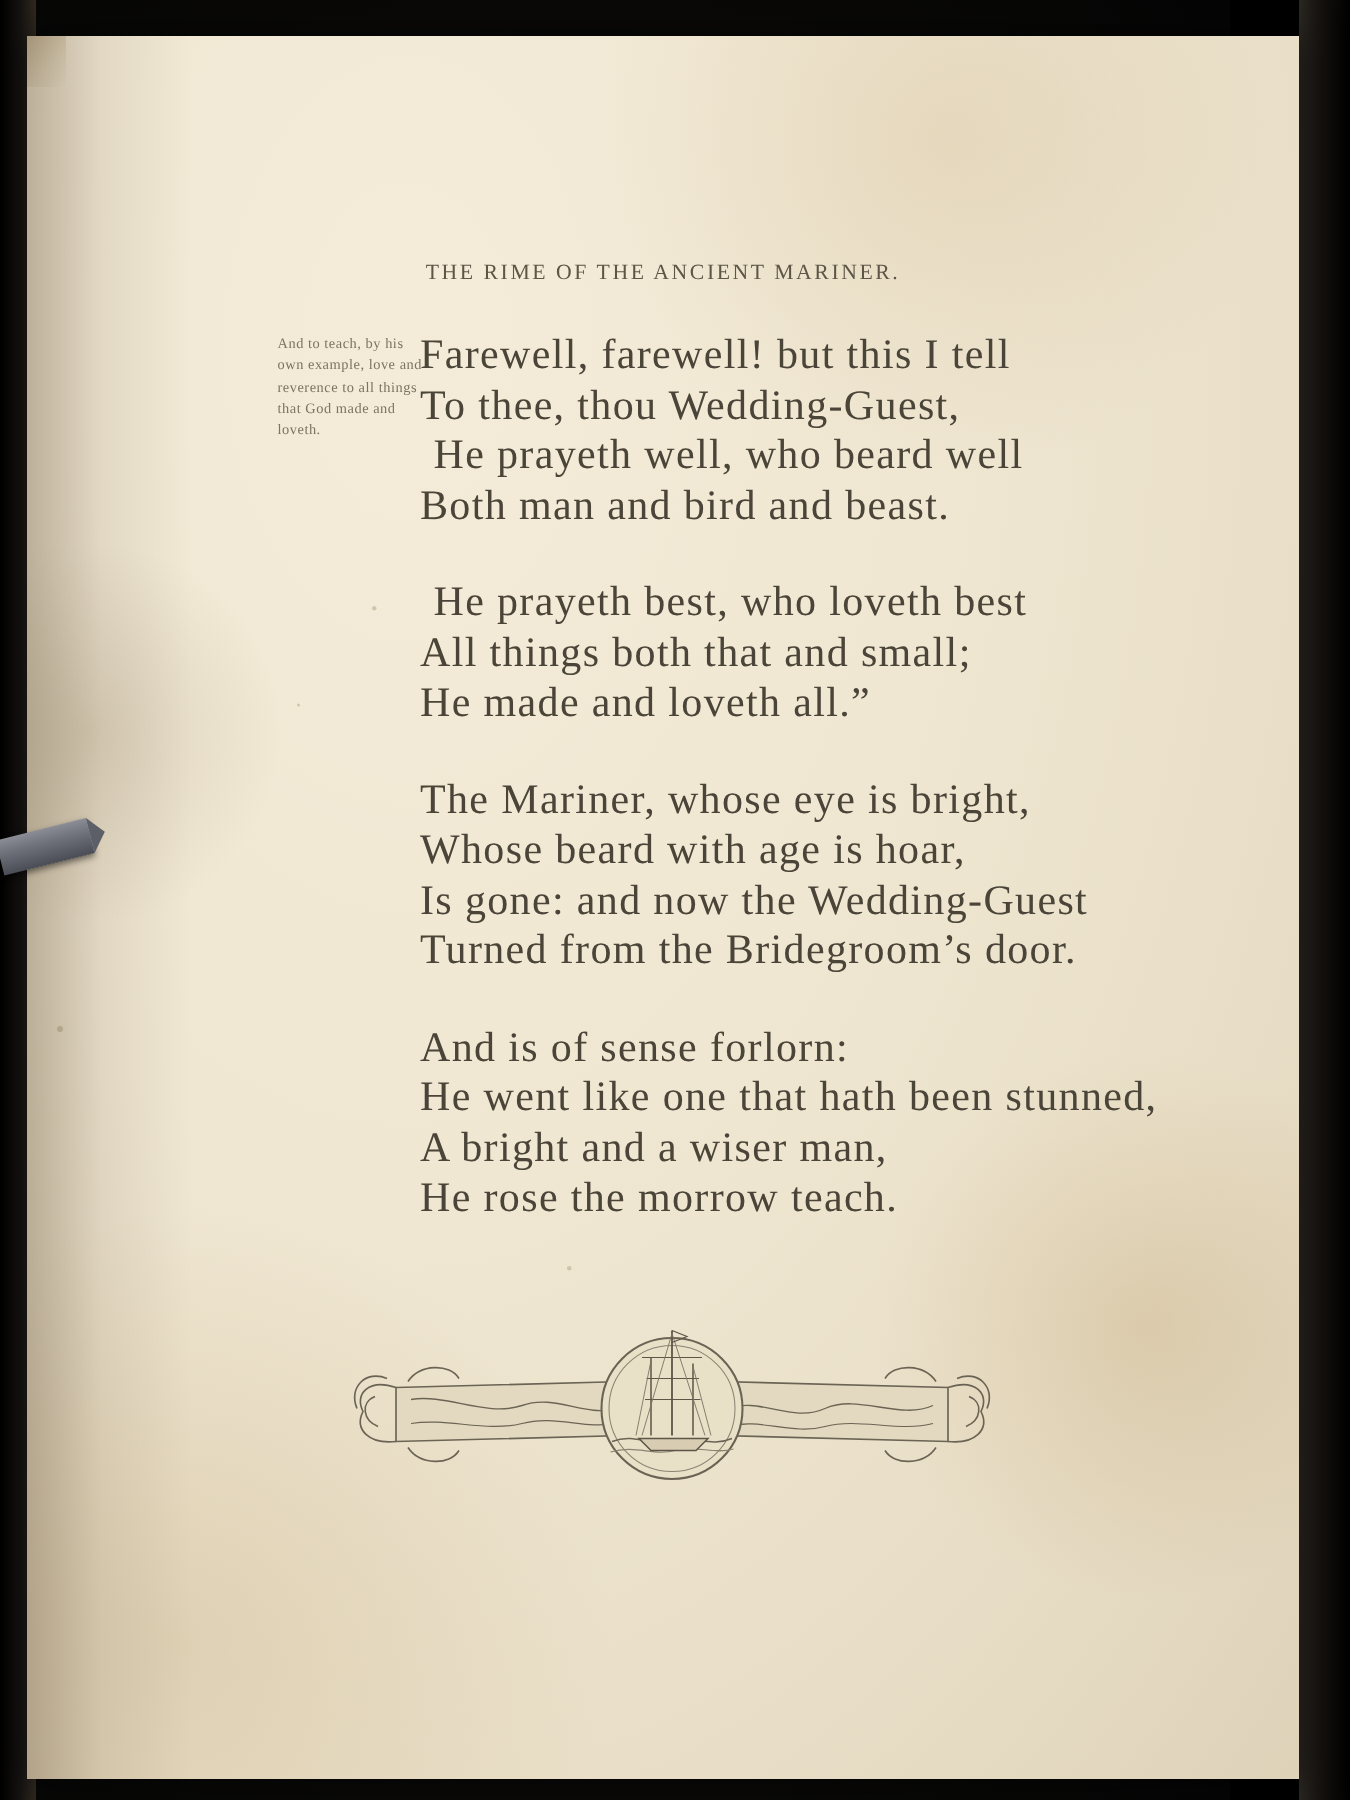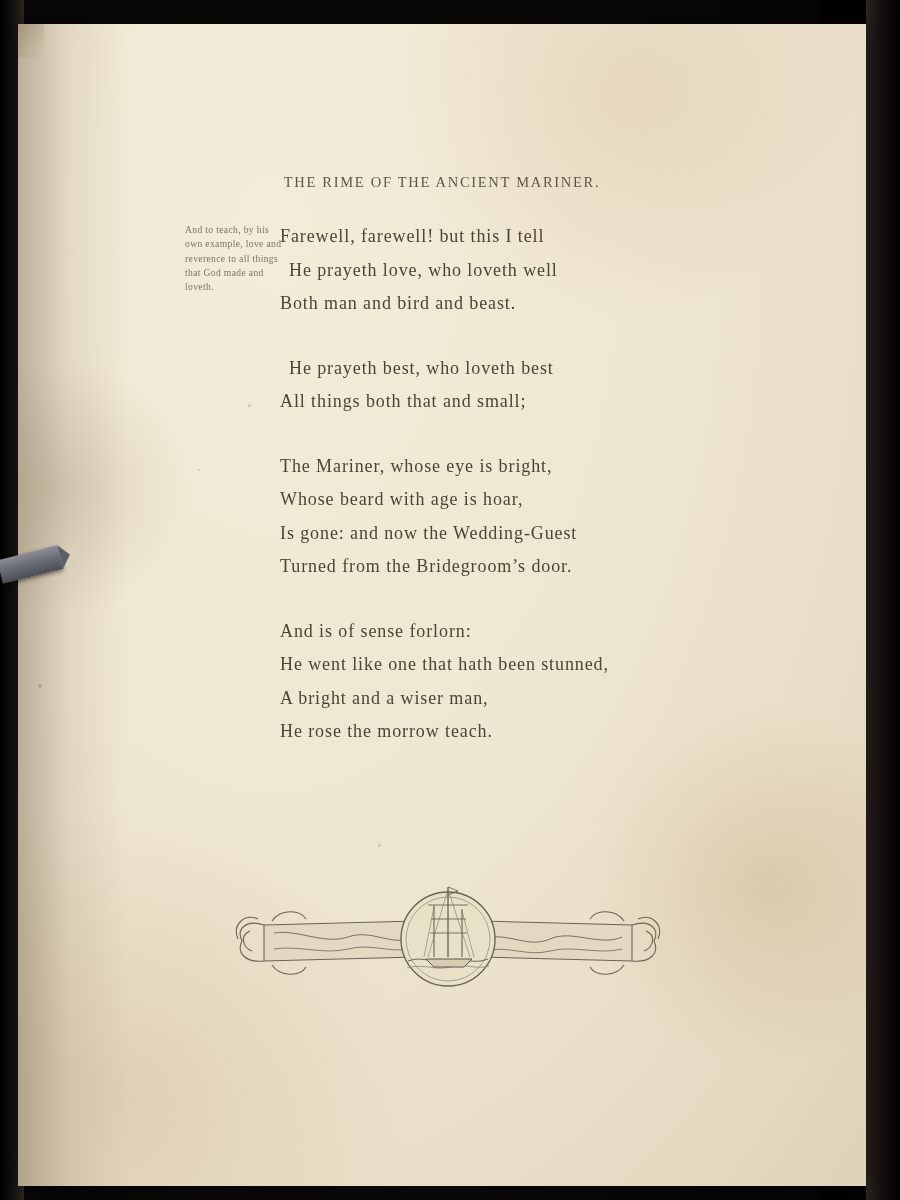--- a/index.html
+++ b/index.html
@@ -136,21 +136,21 @@
     text-align: left;
     margin-left: 36px;
   }
   .poem {
     position: absolute;
     left: 262px;
     top: 196px;
     width: 520px;
     color: #4b4639;
     font-family: "Liberation Serif", serif;
-    font-size: 18px;
+    font-size: 28px;
     letter-spacing: 0.9px;
   }
   .stanza {
     margin-bottom: 31px;
   }
   .line {
     white-space: pre;
     line-height: 33.5px;
     color: #4a4538;
   }
@@ -186,26 +186,28 @@
 
     <div class="content">
 
       <div class="running-head">THE RIME OF THE ANCIENT MARINER.</div>
 
       <div class="gloss">And to teach, by his own example, love and reverence to all things that God made and loveth.</div>
 
       <div class="poem">
         <div class="stanza">
           <div class="line ind-0">Farewell, farewell! but this I tell</div>
-          <div class="line ind-1">He prayeth love, who loveth well</div>
+          <div class="line ind-0">To thee, thou Wedding-Guest,</div>
+          <div class="line ind-1">He prayeth well, who beard well</div>
           <div class="line ind-0">Both man and bird and beast.</div>
         </div>
         <div class="stanza">
           <div class="line ind-1">He prayeth best, who loveth best</div>
           <div class="line ind-0">All things both that and small;</div>
+          <div class="line ind-0">He made and loveth all.”</div>
         </div>
         <div class="stanza">
           <div class="line ind-0">The Mariner, whose eye is bright,</div>
           <div class="line ind-0">Whose beard with age is hoar,</div>
           <div class="line ind-0">Is gone: and now the Wedding-Guest</div>
           <div class="line ind-0">Turned from the Bridegroom’s door.</div>
         </div>
         <div class="stanza">
           <div class="line ind-0">And is of sense forlorn:</div>
           <div class="line ind-0">He went like one that hath been stunned,</div>

